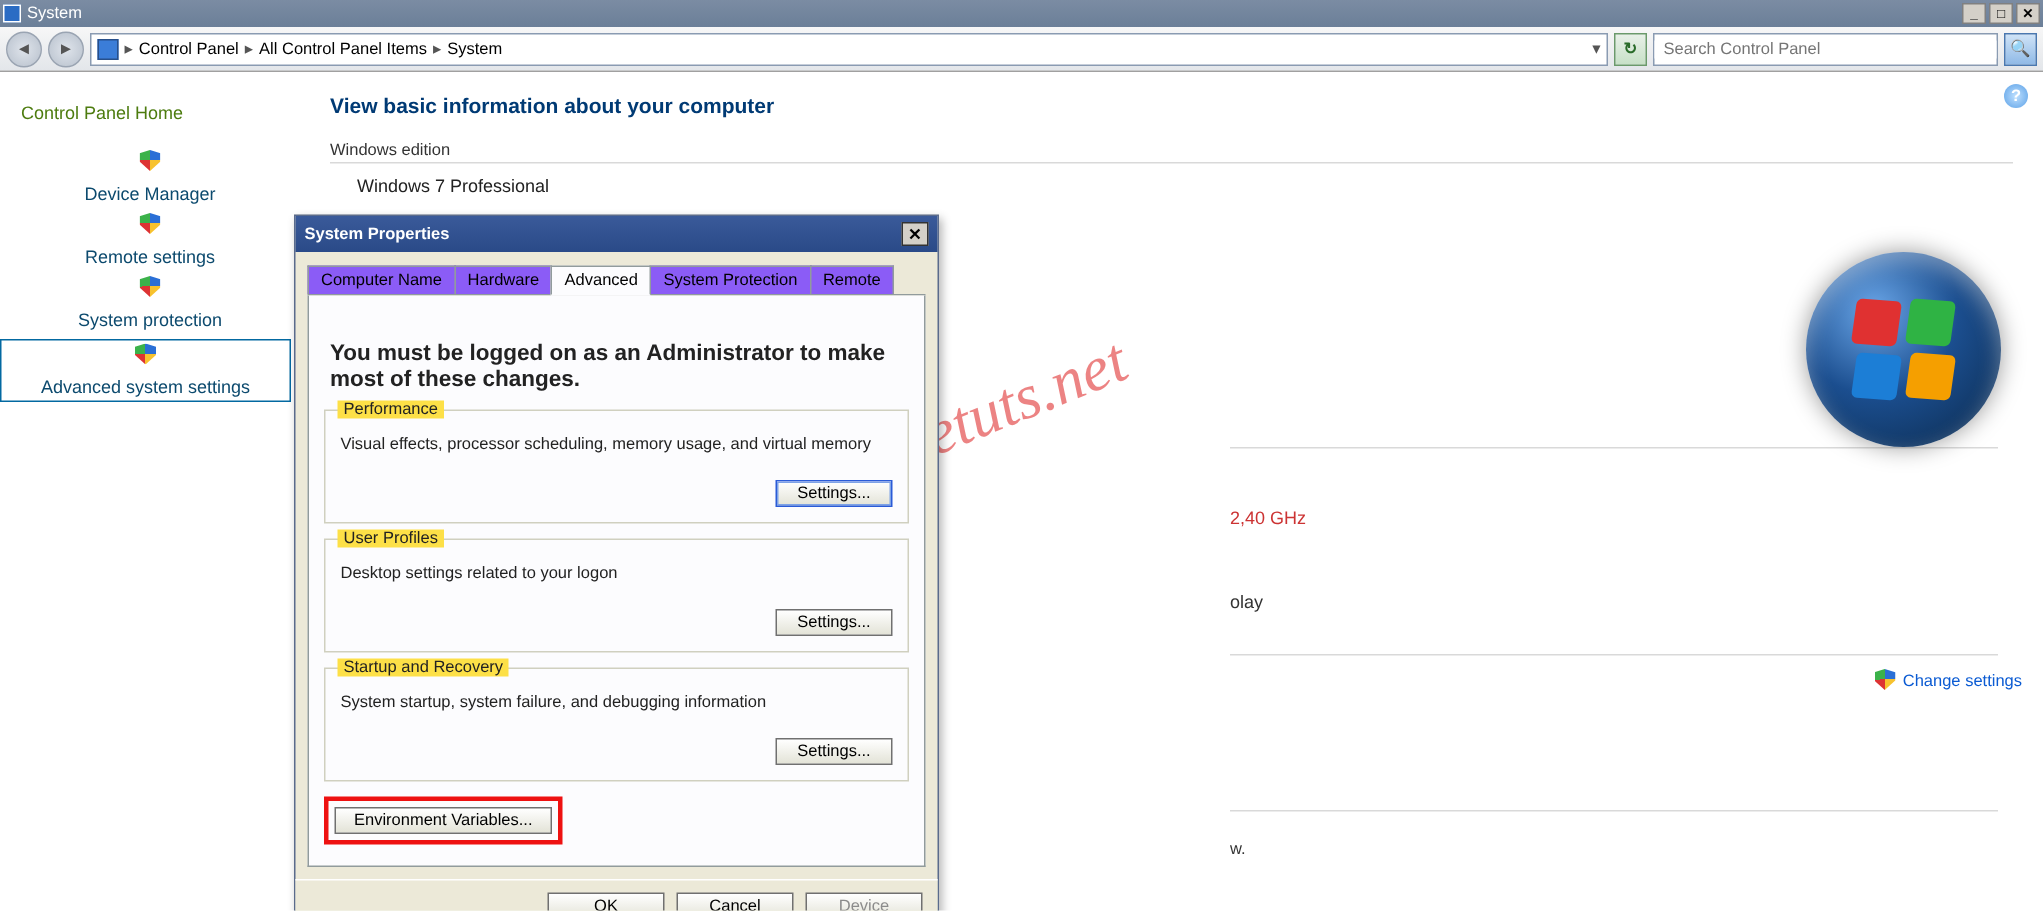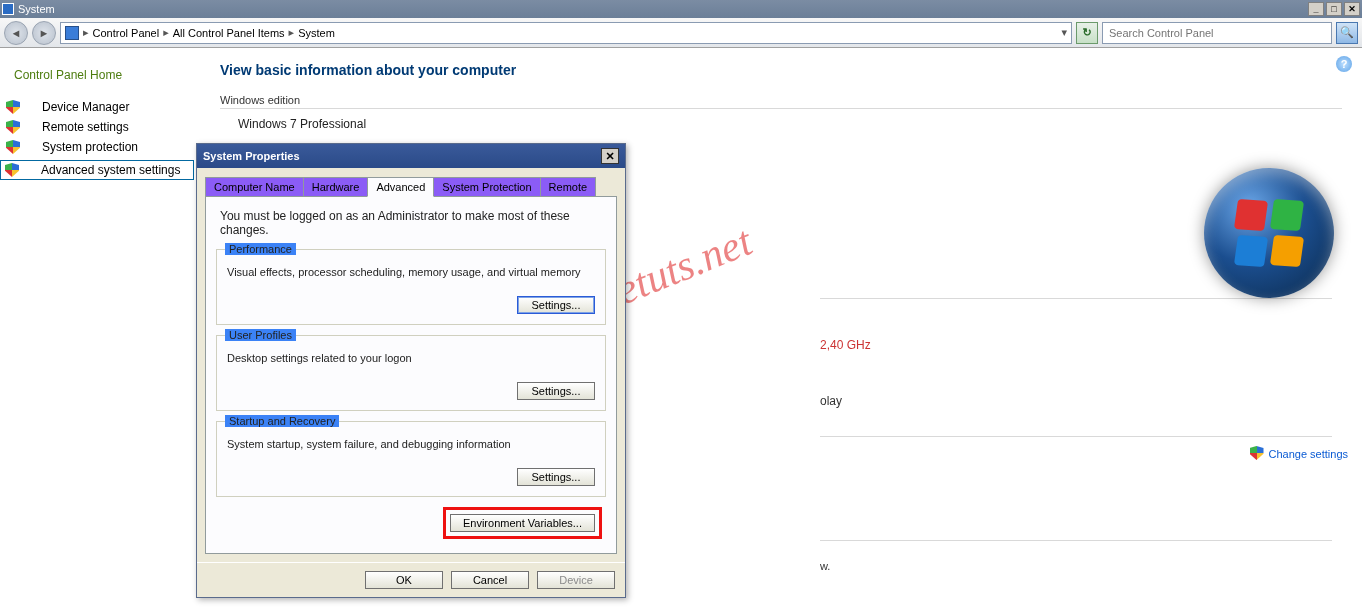--- a/index.html
+++ b/index.html
@@ -68,21 +68,21 @@
   }
   .searchgo{
     width:22px;height:22px;background:linear-gradient(#cfe3f7,#8fb9e6);
     border:1px solid #4a78b0;display:flex;align-items:center;justify-content:center;
     cursor:pointer;
   }
   
   .body-area{ display:flex; height:calc(607px - 18px - 30px); background:#fff; }
   .sidebar{ width:200px; padding:12px 6px 6px 6px; font-size:12px;}
   .sidebar .home-link{ color:#4d7c0f; margin:8px 0 18px 8px; display:block; cursor:pointer;}
-  .side-item{ display:flex;align-items:center;gap:22px;color:#000000;margin:6px 0 6px 0;cursor:pointer;}
+  .side-item{ display:flex;align-items:center;gap:8px;color:#0c4a6e;margin:6px 0 6px 0;cursor:pointer;flex-direction:column;}
   .shield-icon{
     width:14px;height:14px;position:relative;
   }
   .shield-icon::before{
     content:"";position:absolute;inset:0;
     background:conic-gradient(#2a6fd6 0 25%, #f7c22e 0 50%, #d33 0 75%, #3bb24a 0 100%);
     clip-path:polygon(50% 0,100% 15%,100% 55%,50% 100%,0 55%,0 15%);
   }
   .highlight-red{ border:1px solid #0369a1; padding:2px 4px;}
   .content{ flex:1; padding:14px 20px 10px 20px; position:relative;}
@@ -128,37 +128,37 @@
   .dlg-body{padding:8px;}
   .tabs{display:flex;align-items:flex-end;border-bottom:1px solid #919b9c;font-size:11px;}
   .tab{
     padding:3px 8px;background:#8b5cf6;border:1px solid #919b9c;border-bottom:none;
     margin-right:-1px;position:relative;cursor:pointer;
   }
   .tab.active{background:#fcfcfe;border-bottom:1px solid #fcfcfe;top:1px;z-index:1;}
   .tabpanel{
     background:#fcfcfe;border:1px solid #919b9c;border-top:none;padding:10px 10px 14px 10px;
   }
-  .panel-intro{font-size:12px;margin:2px 0 12px 4px;color:#222;}
+  .panel-intro{font-size:15px;margin:20px 0 12px 4px;color:#222;font-weight:bold;}
   .groupbox{
     border:1px solid #d0d0bf; padding:16px 10px 10px 10px;margin-bottom:10px;position:relative;
   }
   .groupbox .legend{
-    position:absolute;top:-7px;left:8px;background:#3b82f6;padding:0 4px;font-size:11px;color:#222;
+    position:absolute;top:-7px;left:8px;background:#fde047;padding:0 4px;font-size:11px;color:#222;
   }
   .groupbox .desc{font-size:11px;color:#222;margin-bottom:18px;}
   .btnrow{display:flex;justify-content:flex-end;}
   .winbtn{
     min-width:78px;padding:2px 12px;font-size:11px;
     background:linear-gradient(#fff,#e3e3d7);border:1px solid #707070;
     cursor:pointer;font-family:inherit;
   }
   .winbtn.focus{border:1px solid #2a5bd7;box-shadow:0 0 0 1px #7da2e6 inset;}
   .winbtn.disabled{color:#8b8b8b;}
-  .env-row{display:flex;justify-content:flex-end;margin-top:6px;margin-right:4px;}
+  .env-row{display:flex;margin-top:6px;margin-right:4px;}
   .env-hl{border:3px solid #e11;display:inline-block;padding:4px;}
   .dlg-footer{
     display:flex;justify-content:flex-end;gap:8px;padding:8px 10px;
     background:#ece9d8;border-top:1px solid #fff;
   }
   
   .watermark{
     position:absolute;left:570px;top:250px;color:rgba(220,30,30,.55);
     font-size:42px;font-style:italic;font-family:Georgia,serif;
     transform:rotate(-22deg);pointer-events:none;

